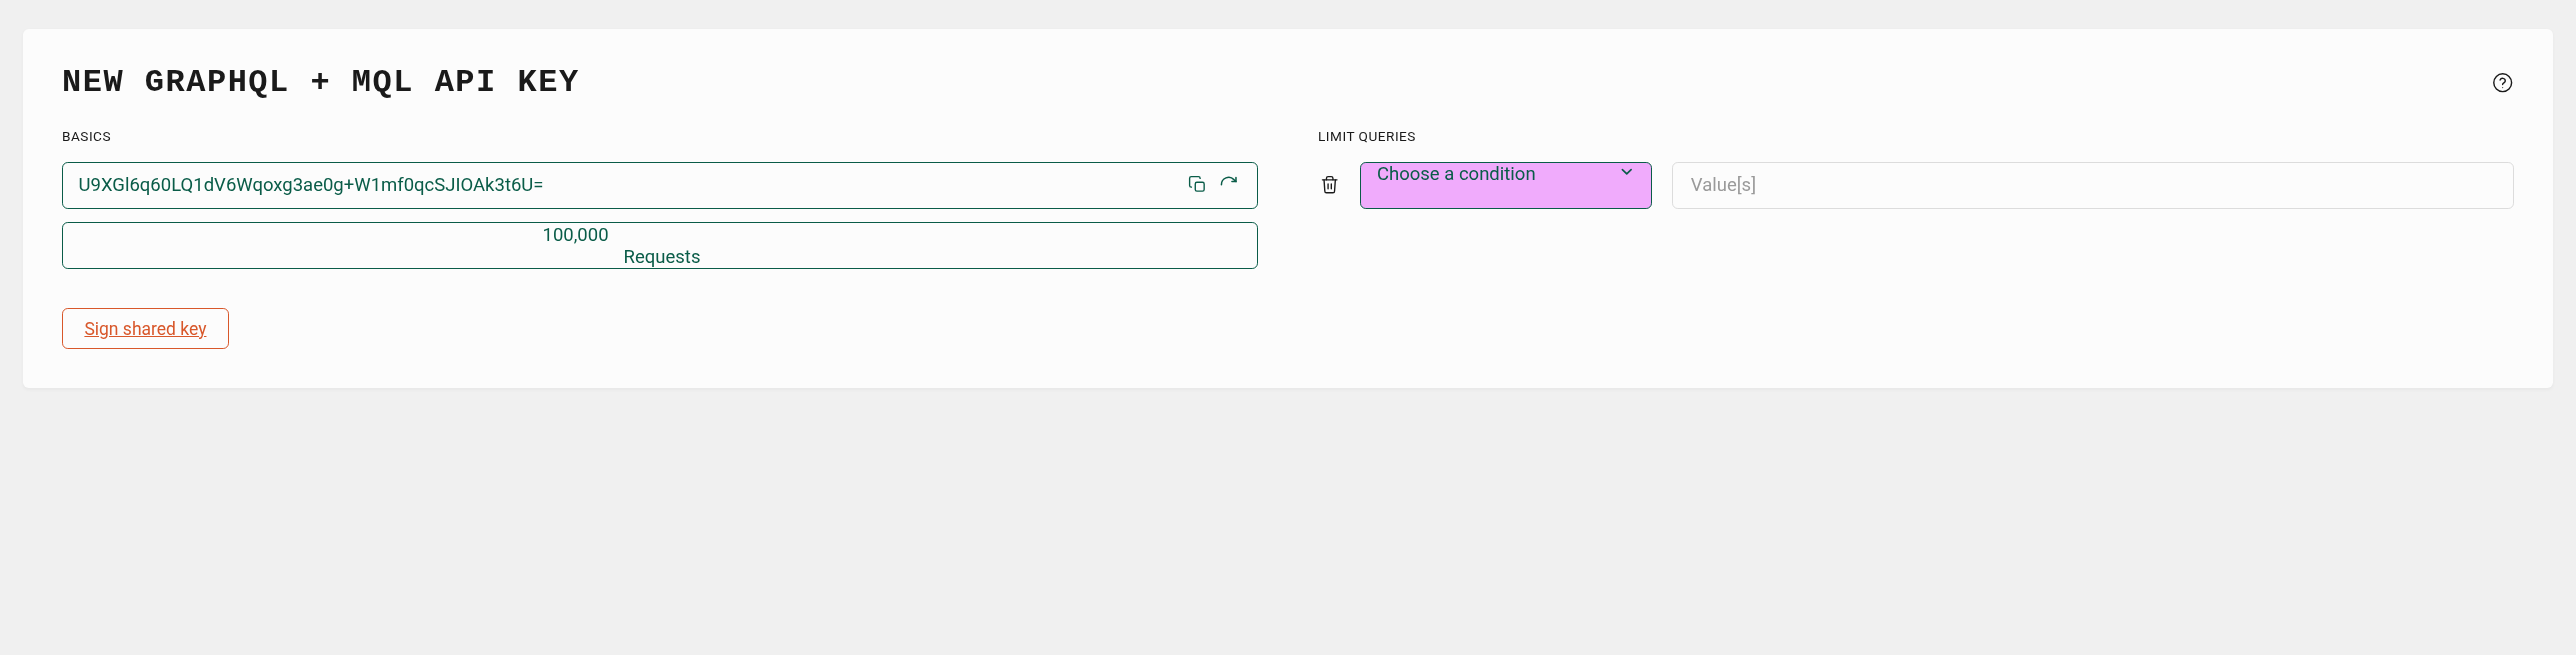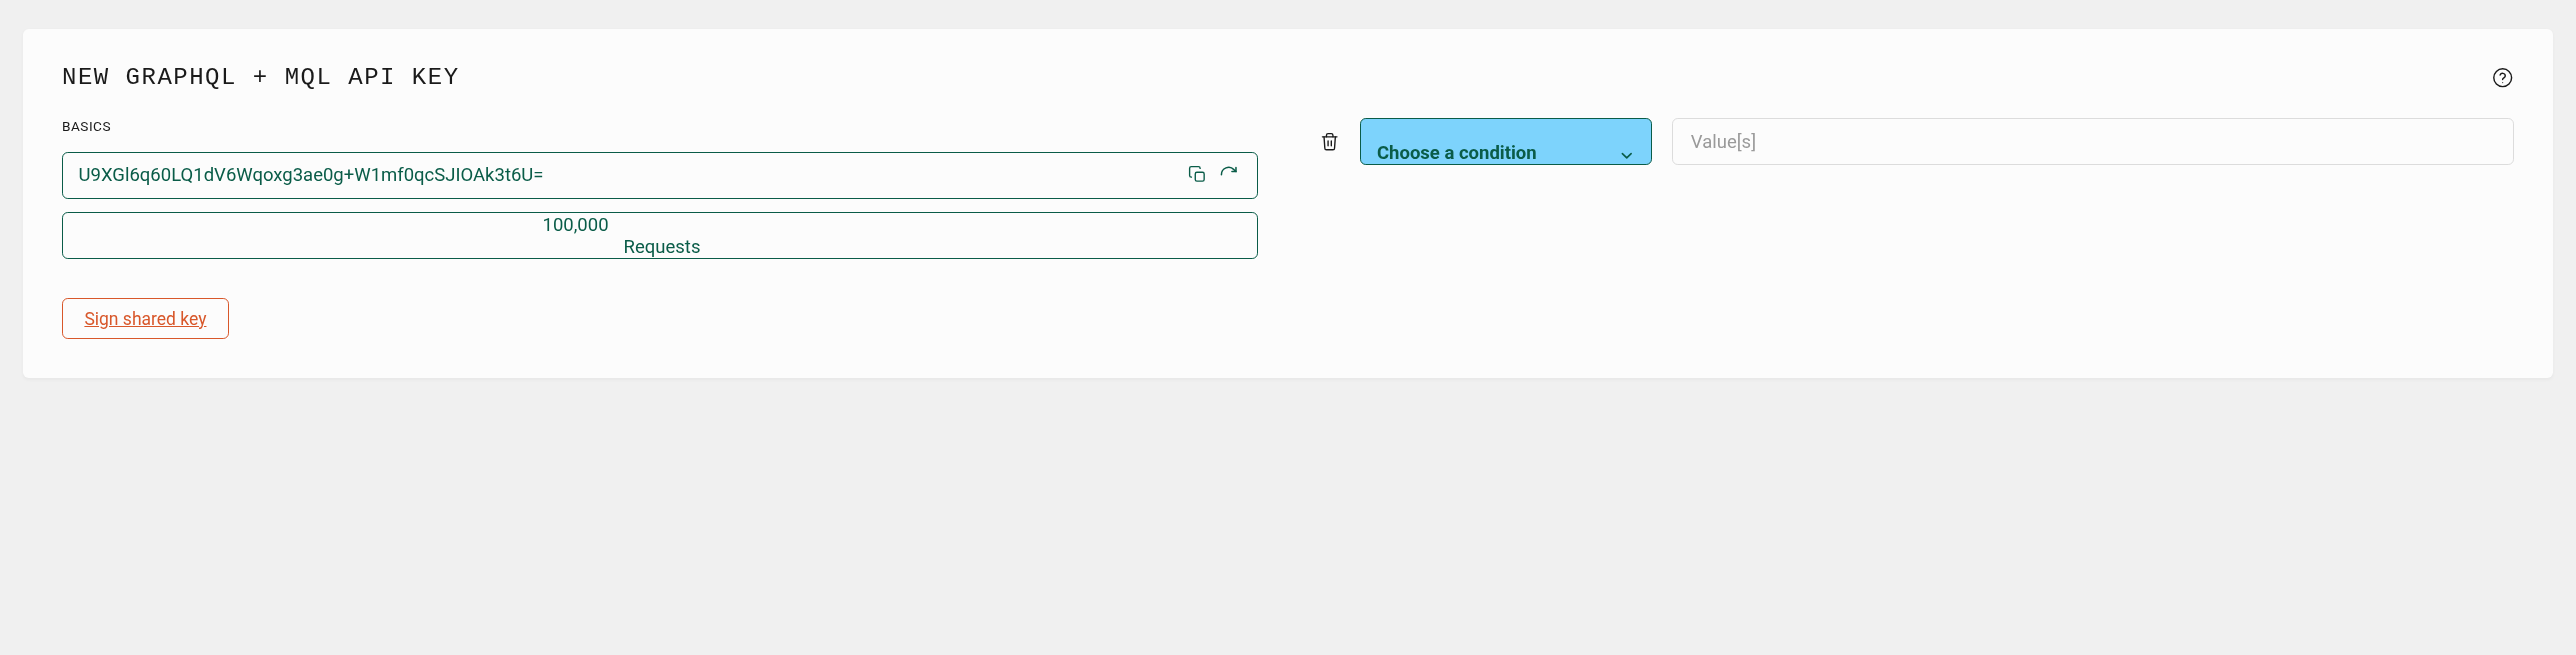--- a/index.html
+++ b/index.html
@@ -20,22 +20,22 @@
       position: relative;
     }
     .header-row {
       display: flex;
       justify-content: space-between;
       align-items: center;
       margin-bottom: 27px;
     }
     .page-title {
       font-family: "Courier New", monospace;
-      font-size: 24px;
-      font-weight: 400;
+      font-size: 32px;
+      font-weight: 700;
       letter-spacing: 1.5px;
       text-transform: uppercase;
       color: #1a1a1a;
     }
     .help-button {
       width: 23px;
       height: 23px;
       display: flex;
       align-items: center;
       justify-content: center;
@@ -126,29 +126,28 @@
       justify-content: center;
       width: 23px;
       height: 23px;
       cursor: pointer;
       color: #1a1a1a;
       flex-shrink: 0;
     }
     .select-box {
       flex: 0 0 292px;
       display: flex;
-      align-items: flex-end;
+      align-items: flex-start;
       justify-content: space-between;
       border: 1.5px solid #0a5c48;
       border-radius: 5.8px;
       padding: 0 15.6px;
       height: 47px;
-      background: #7dd3fc;
-      cursor: pointer;
-      font-weight: bold;
+      background: #f0abfc;
+      cursor: pointer;
     }
     .select-box span {
       font-size: 18.5px;
       color: #0a5c48;
     }
     .chevron {
       color: #0a5c48;
     }
     .value-input {
       flex: 1;
@@ -206,20 +205,21 @@
 
       <div class="input-box row-gap">
         <input type="text" value="100,000" style="">
         <span class="requests-suffix">Requests</span>
       </div>
 
       <button class="sign-btn">Sign shared key</button>
     </div>
 
     <div class="col">
+      <div class="section-label">LIMIT QUERIES</div>
 
       <div class="query-row">
         <span class="trash-btn">
           <svg width="19.4" height="19.4" viewBox="0 0 24 24" fill="none" stroke="currentColor" stroke-width="1.7" stroke-linecap="round">
             <path d="M3 6h18"></path>
             <path d="M8 6V4a2 2 0 0 1 2-2h4a2 2 0 0 1 2 2v2"></path>
             <path d="M19 6l-1 14a2 2 0 0 1-2 2H8a2 2 0 0 1-2-2L5 6"></path>
             <path d="M10 11v6"></path>
             <path d="M14 11v6"></path>
           </svg>

